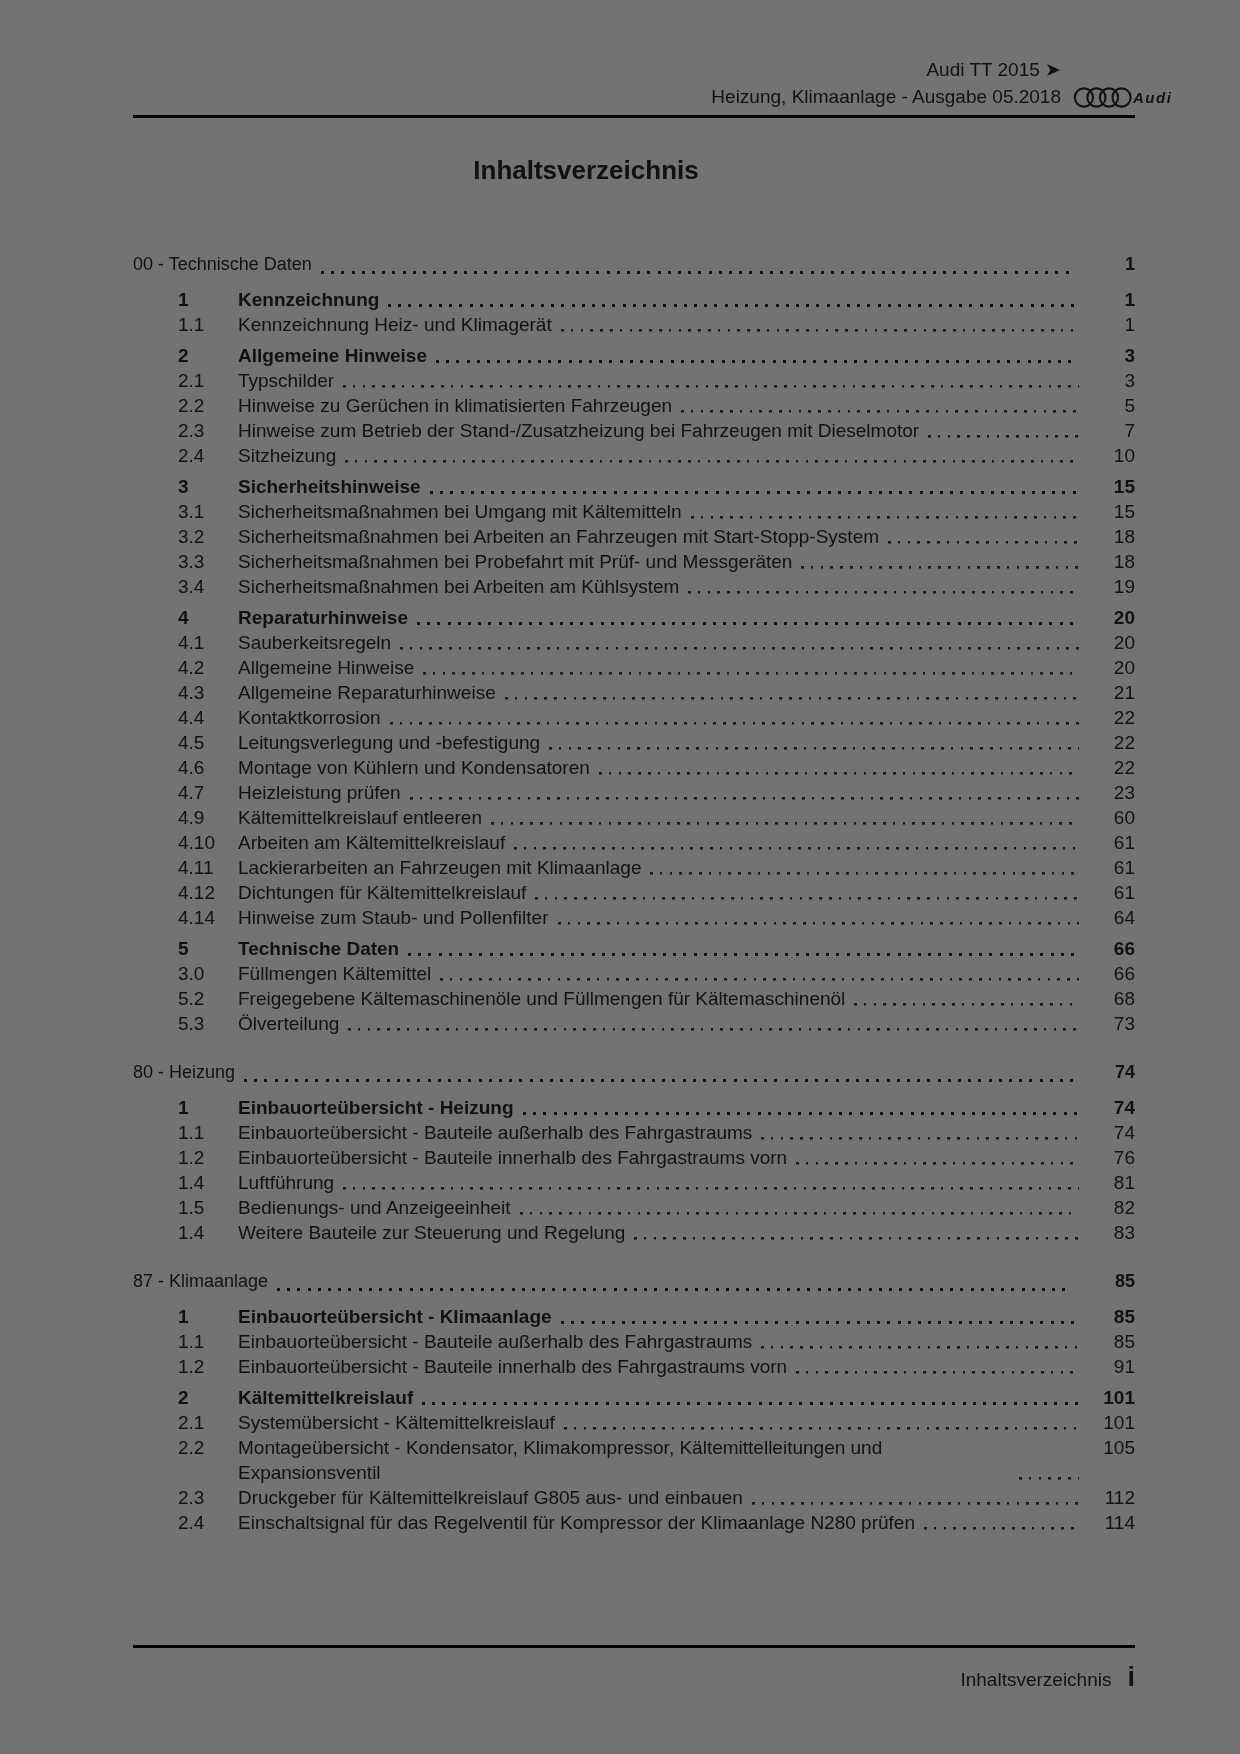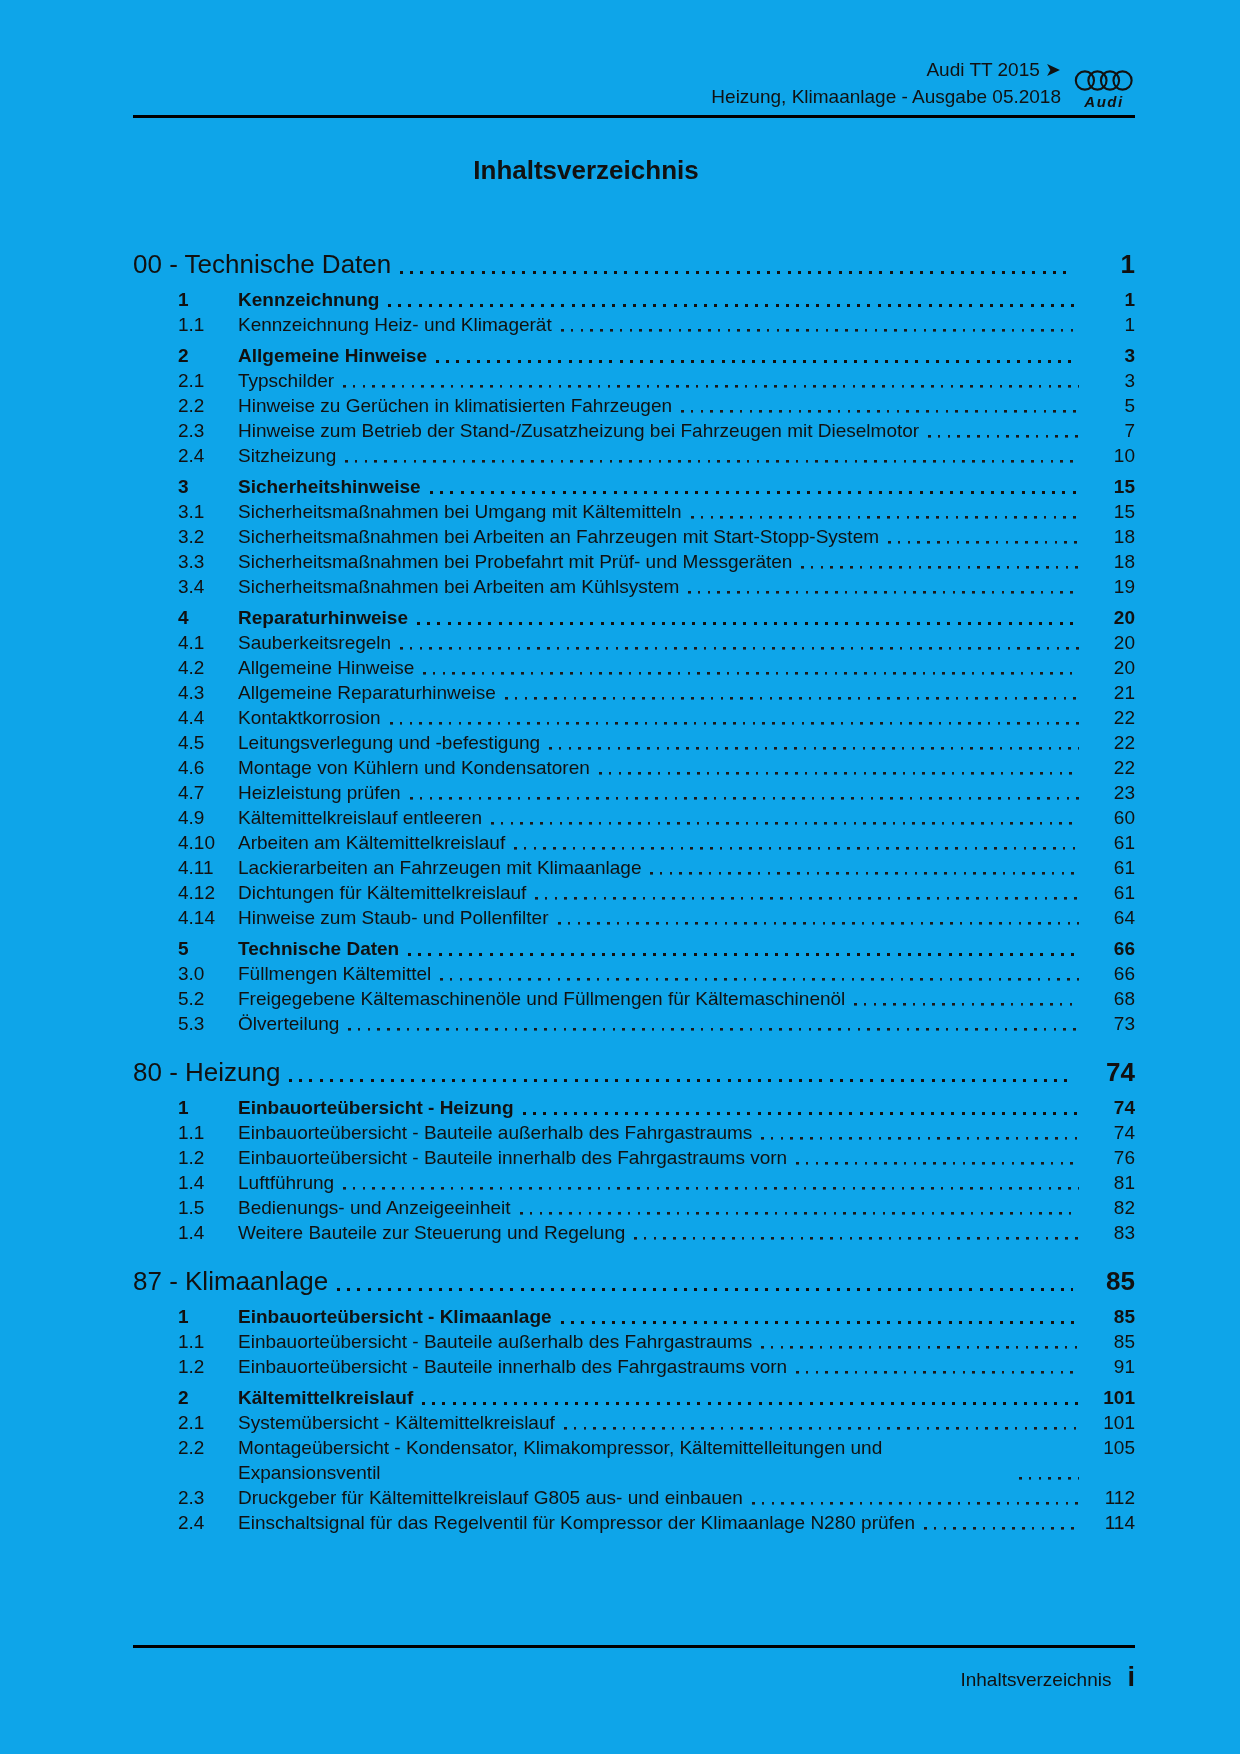--- a/index.html
+++ b/index.html
@@ -11,21 +11,21 @@
     width: 1240px;
     height: 1754px;
     position: relative;
     font-family: "Liberation Sans", "DejaVu Sans", sans-serif;
     color: #111111;
     -webkit-font-smoothing: antialiased;
   }
   .page {
     position: absolute;
     inset: 0;
-    background: #0ea5e9;
+    background: #737373;
     overflow: hidden;
   }
 
   
   .header {
     position: absolute;
     top: 56px;
     left: 133px;
     width: 1002px;
   }
@@ -37,21 +37,20 @@
   .header-text {
     text-align: right;
     font-size: 19px;
     line-height: 27px;
     white-space: nowrap;
   }
   .logo {
     width: 62px;
     margin-left: 12px;
     display: flex;
-    flex-direction: column;
     align-items: center;
     justify-content: space-between;
   }
   .logo svg { display: block; }
   .wordmark {
     font-size: 15px;
     font-weight: 700;
     font-style: italic;
     letter-spacing: 1.5px;
     line-height: 16px;
@@ -115,21 +114,21 @@
     background-size: 100% 3px;
   }
   .col-page {
     flex: 0 0 46px;
     width: 46px;
     text-align: right;
     padding-left: 10px;
   }
   .row.chapter {
     margin-top: 20px;
-    font-size: 26px;
+    font-size: 18px;
     line-height: 33px;
   }
   .row.chapter:first-child { margin-top: 0; }
   .chapter .leader {
     height: 33px;
     background-position: left bottom 7px;
   }
   .chapter .col-page {
     font-weight: 700;
     flex-basis: 52px;

